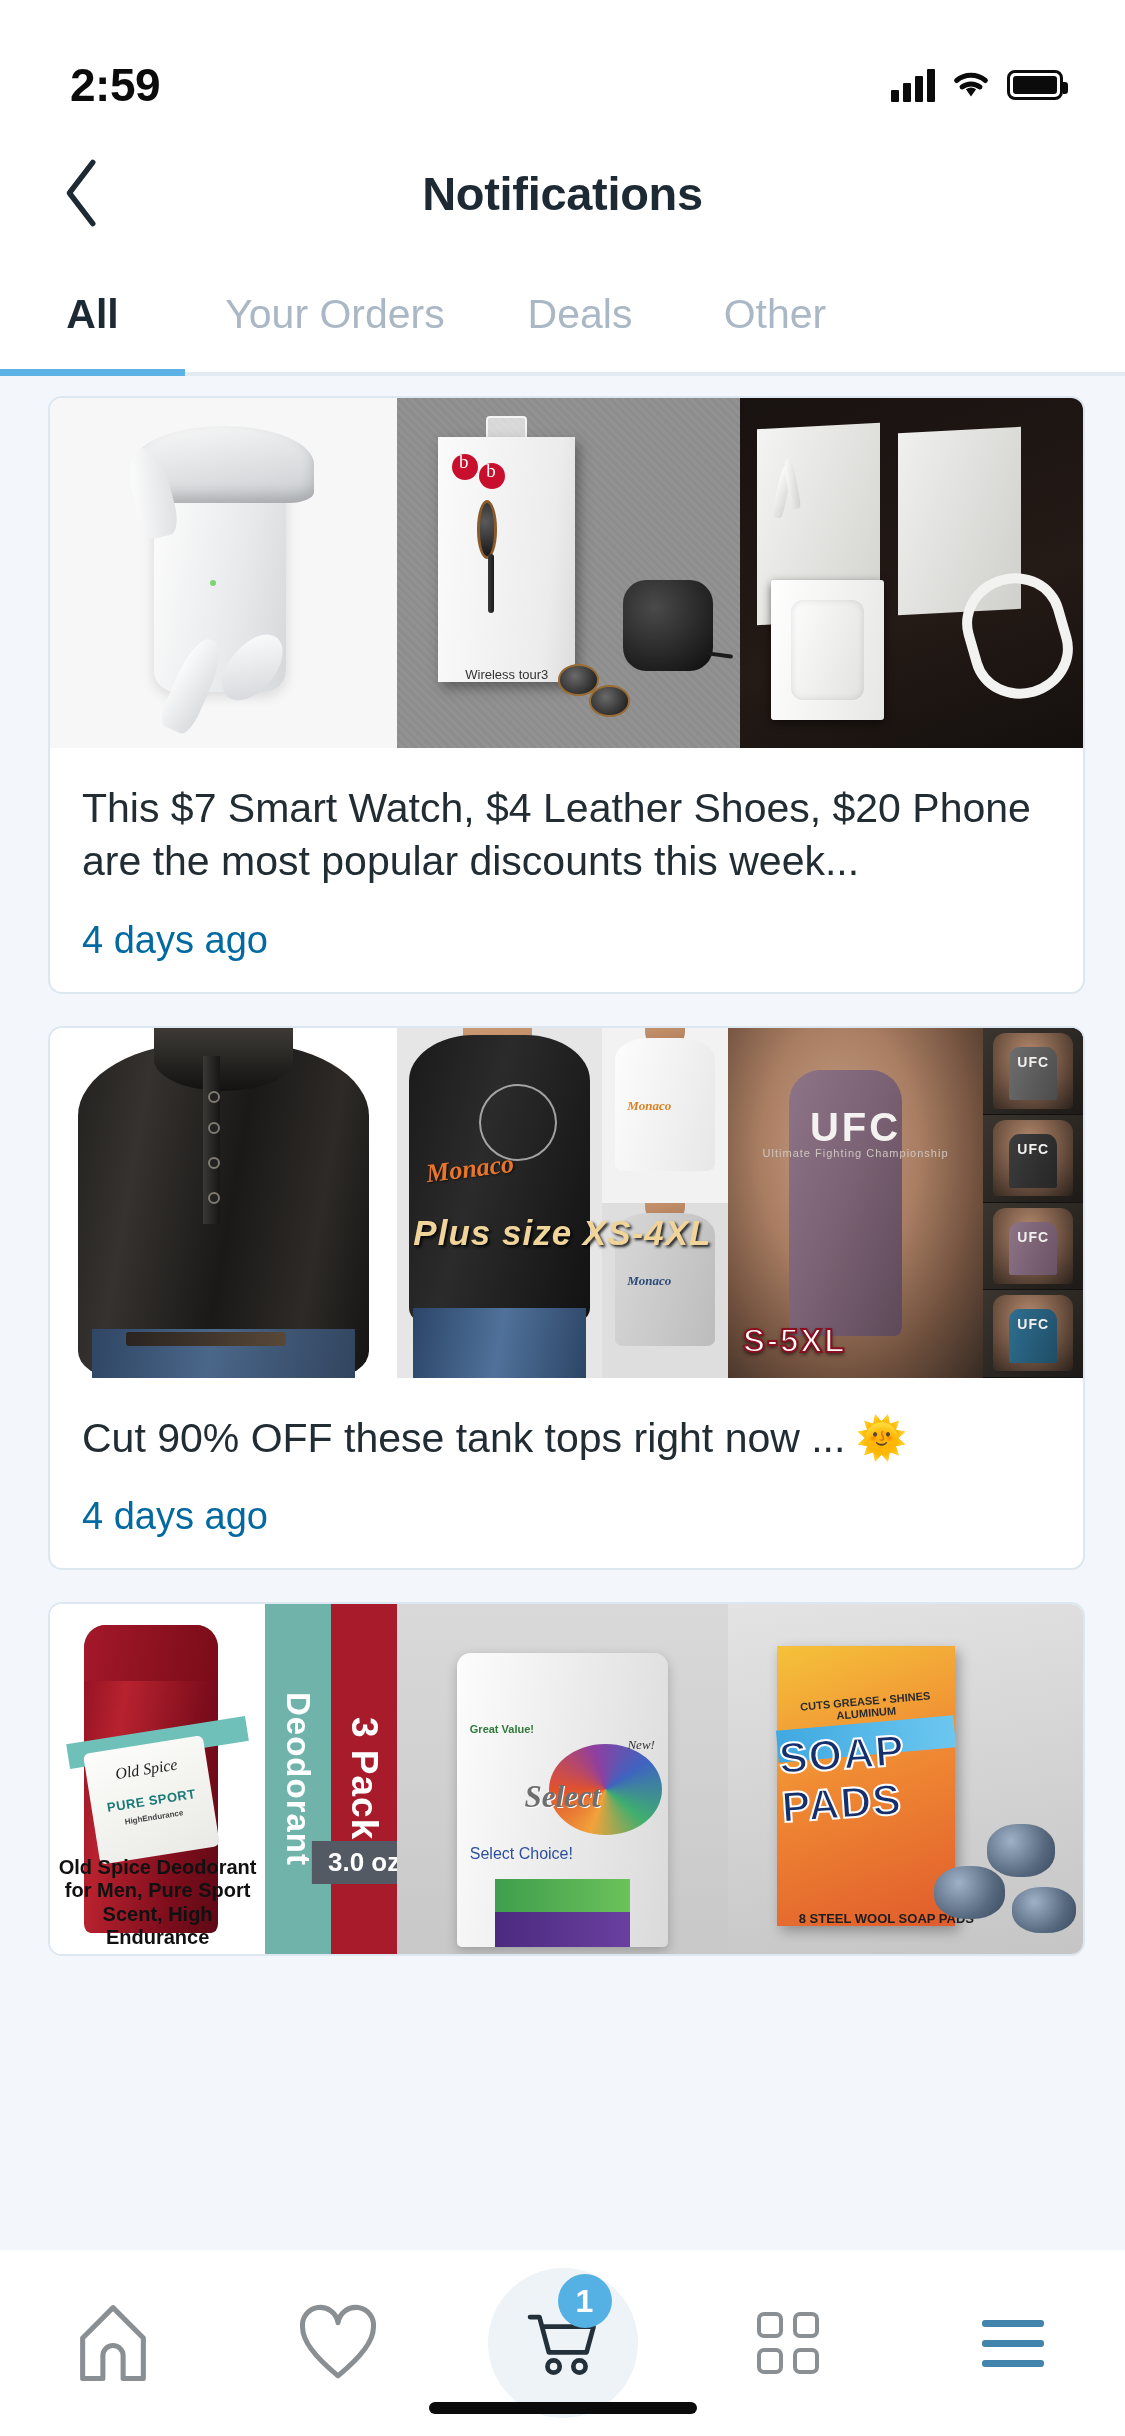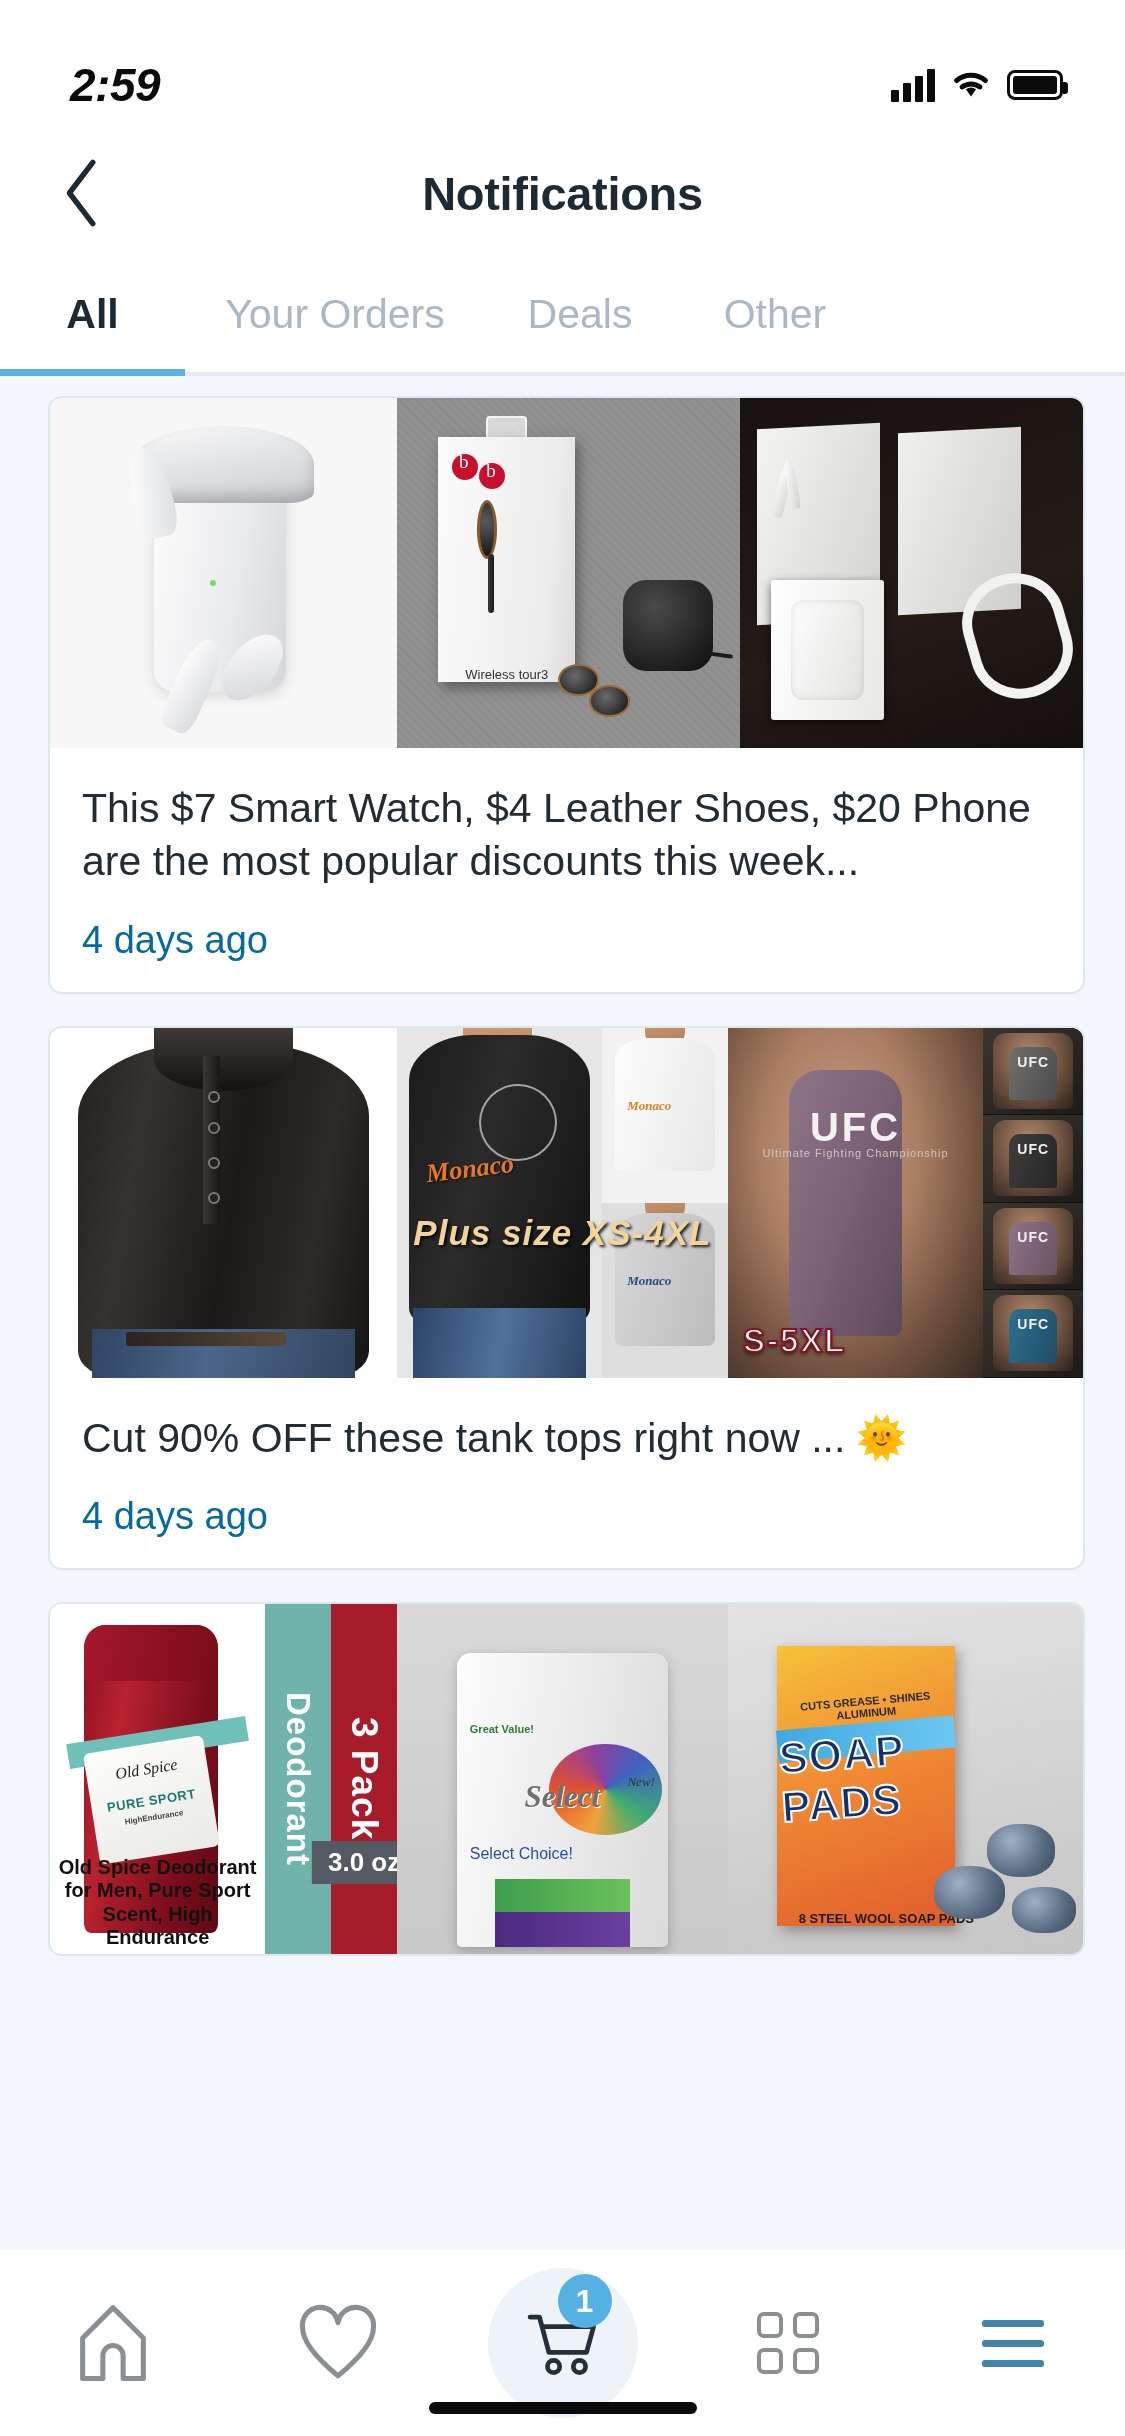--- a/index.html
+++ b/index.html
@@ -20,21 +20,21 @@
   .statusbar {
     height: 132px;
     background: #ffffff;
     display: flex; align-items: center;
     justify-content: space-between;
     padding: 38px 62px 0 70px;
     flex: 0 0 auto;
   }
   .status-time {
     font-size: 46px; font-weight: bold;
-    color: #0b0b0b; letter-spacing: -0.5px; font-style: italic;
+    color: #0b0b0b; letter-spacing: -0.5px;
   }
   .status-right { display: flex; align-items: center; gap: 16px; }
   .sig { display: flex; align-items: flex-end; gap: 4px; height: 34px; }
   .sig i { display: block; width: 8px; background: #0b0b0b; border-radius: 1px; }
   .sig i:nth-child(1){ height: 12px; }
   .sig i:nth-child(2){ height: 19px; }
   .sig i:nth-child(3){ height: 26px; }
   .sig i:nth-child(4){ height: 33px; }
   .wifi { width: 40px; height: 32px; }
   .batt {
@@ -531,21 +531,20 @@
     background: linear-gradient(90deg,#4b2a7e,#6a3fa0);
   }
   .tp-gv {
     position:absolute; left:22%; top:34%;
     font-size:11px; font-weight:bold; color:#2f7a3a;
   }
   .tp-new {
     position:absolute; right:22%; top:38%;
     font-size:13px; font-style:italic; color:#333;
     font-family:"Liberation Serif",serif;
-    margin-top:37px;
   }
   .tp-sc {
     position:absolute; left:22%; bottom:26%;
     font-size:16px; font-weight:normal; color:#2b4f9e;
   }
 
   
   .c3c { flex:1 1 auto; background: linear-gradient(170deg,#e3e3e3,#c5c5c5); }
   .soap-box {
     position:absolute; left:14%; top:12%;

